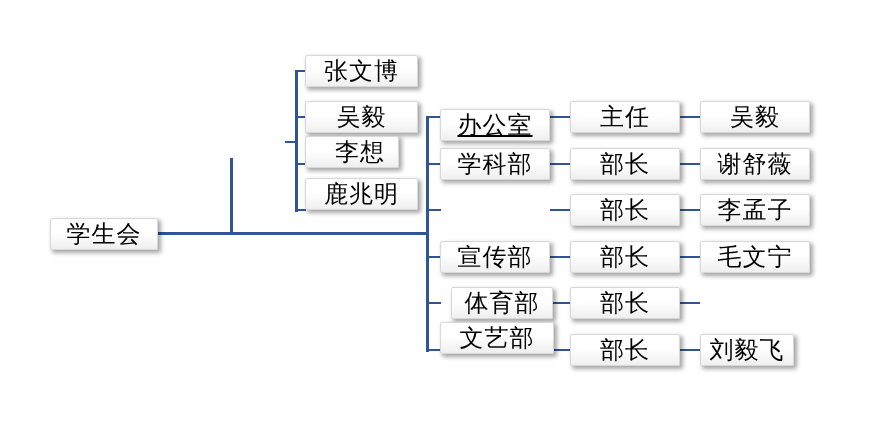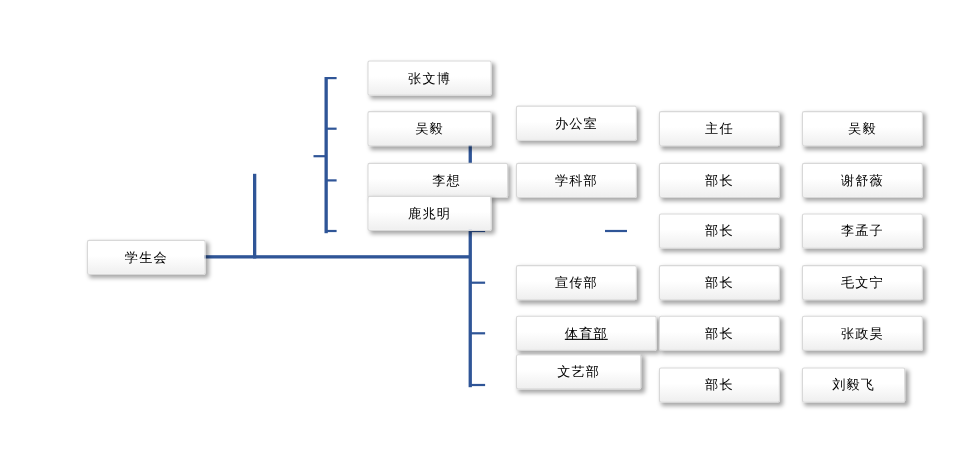--- a/index.html
+++ b/index.html
@@ -16,25 +16,24 @@
   .node {
     position: absolute;
     height: 32px;
     background: linear-gradient(to bottom, #ffffff 45%, #efefef 100%);
     border: 1px solid #d8d8d8;
     border-radius: 2px;
     box-shadow: 2.5px 2.5px 4px rgba(0,0,0,0.35);
     display: flex;
     align-items: center;
     justify-content: center;
-    font-size: 12px;
+    font-size: 24px;
     color: #000;
     white-space: nowrap;
     letter-spacing: 1px;
-    margin-left: 29px;
   }
   .conn {
     position: absolute;
     background: var(--conn);
   }
 </style>
 </head>
 <body>
 
 <div class="canvas">
@@ -64,36 +63,35 @@
   <div class="conn" style="left:680px; top:163px; width:20px; height:2px;"></div>
   <div class="conn" style="left:680px; top:209px; width:20px; height:2px;"></div>
   <div class="conn" style="left:680px; top:256px; width:20px; height:2px;"></div>
   <div class="conn" style="left:680px; top:302px; width:20px; height:2px;"></div>
   <div class="conn" style="left:680px; top:349px; width:20px; height:2px;"></div>
 
   <div class="node" style="left:50px; top:218px; width:108px;">学生会</div>
 
   <div class="node" style="left:305px; top:55px; width:113px;">张文博</div>
   <div class="node" style="left:305px; top:101px; width:113px;">吴毅</div>
-  <div class="node" style="left:305px; top:148px; width:128px;padding-left:16px;">李想</div>
+  <div class="node" style="left:305px; top:136px; width:94px;padding-left:16px;">李想</div>
   <div class="node" style="left:305px; top:178px; width:113px;">鹿兆明</div>
 
-  <div class="node" style="left:440px; top:96px; width:110px;">办公室</div>
+  <div class="node" style="left:440px; top:109px; width:110px;text-decoration:underline;">办公室</div>
   <div class="node" style="left:440px; top:148px; width:110px;">学科部</div>
   <div class="node" style="left:440px; top:241px; width:110px;">宣传部</div>
-  <div class="node" style="left:440px; top:287px; width:128px;text-decoration:underline;">体育部</div>
+  <div class="node" style="left:451px; top:287px; width:102px;">体育部</div>
   <div class="node" style="left:440px; top:322px; width:114px;">文艺部</div>
 
   <div class="node" style="left:570px; top:101px; width:110px;font-family:Liberation Serif, serif;">主任</div>
   <div class="node" style="left:570px; top:148px; width:110px;">部长</div>
   <div class="node" style="left:570px; top:194px; width:110px;">部长</div>
   <div class="node" style="left:570px; top:241px; width:110px;">部长</div>
   <div class="node" style="left:570px; top:287px; width:110px;">部长</div>
   <div class="node" style="left:570px; top:334px; width:110px;">部长</div>
 
   <div class="node" style="left:700px; top:101px; width:110px;">吴毅</div>
   <div class="node" style="left:700px; top:148px; width:110px;">谢舒薇</div>
   <div class="node" style="left:700px; top:194px; width:110px;">李孟子</div>
   <div class="node" style="left:700px; top:241px; width:110px;">毛文宁</div>
-  <div class="node" style="left:700px; top:287px; width:110px;">张政昊</div>
   <div class="node" style="left:700px; top:334px; width:94px;">刘毅飞</div>
 
 </div>
 
 </body></html>

